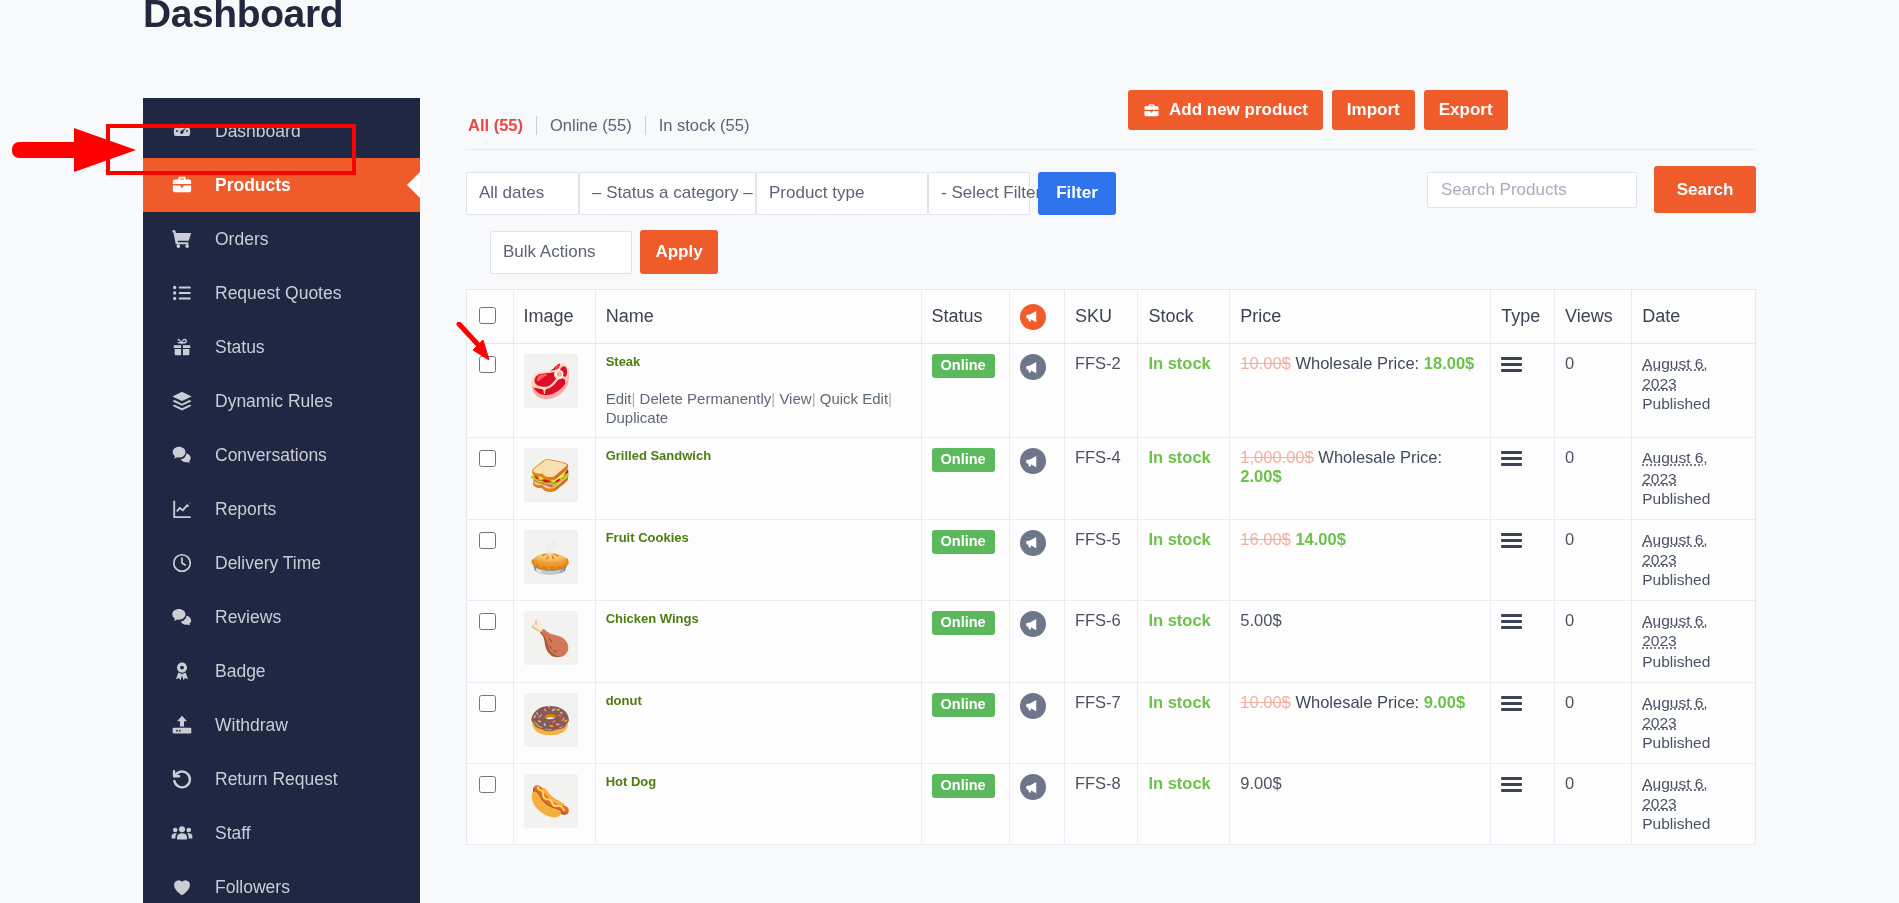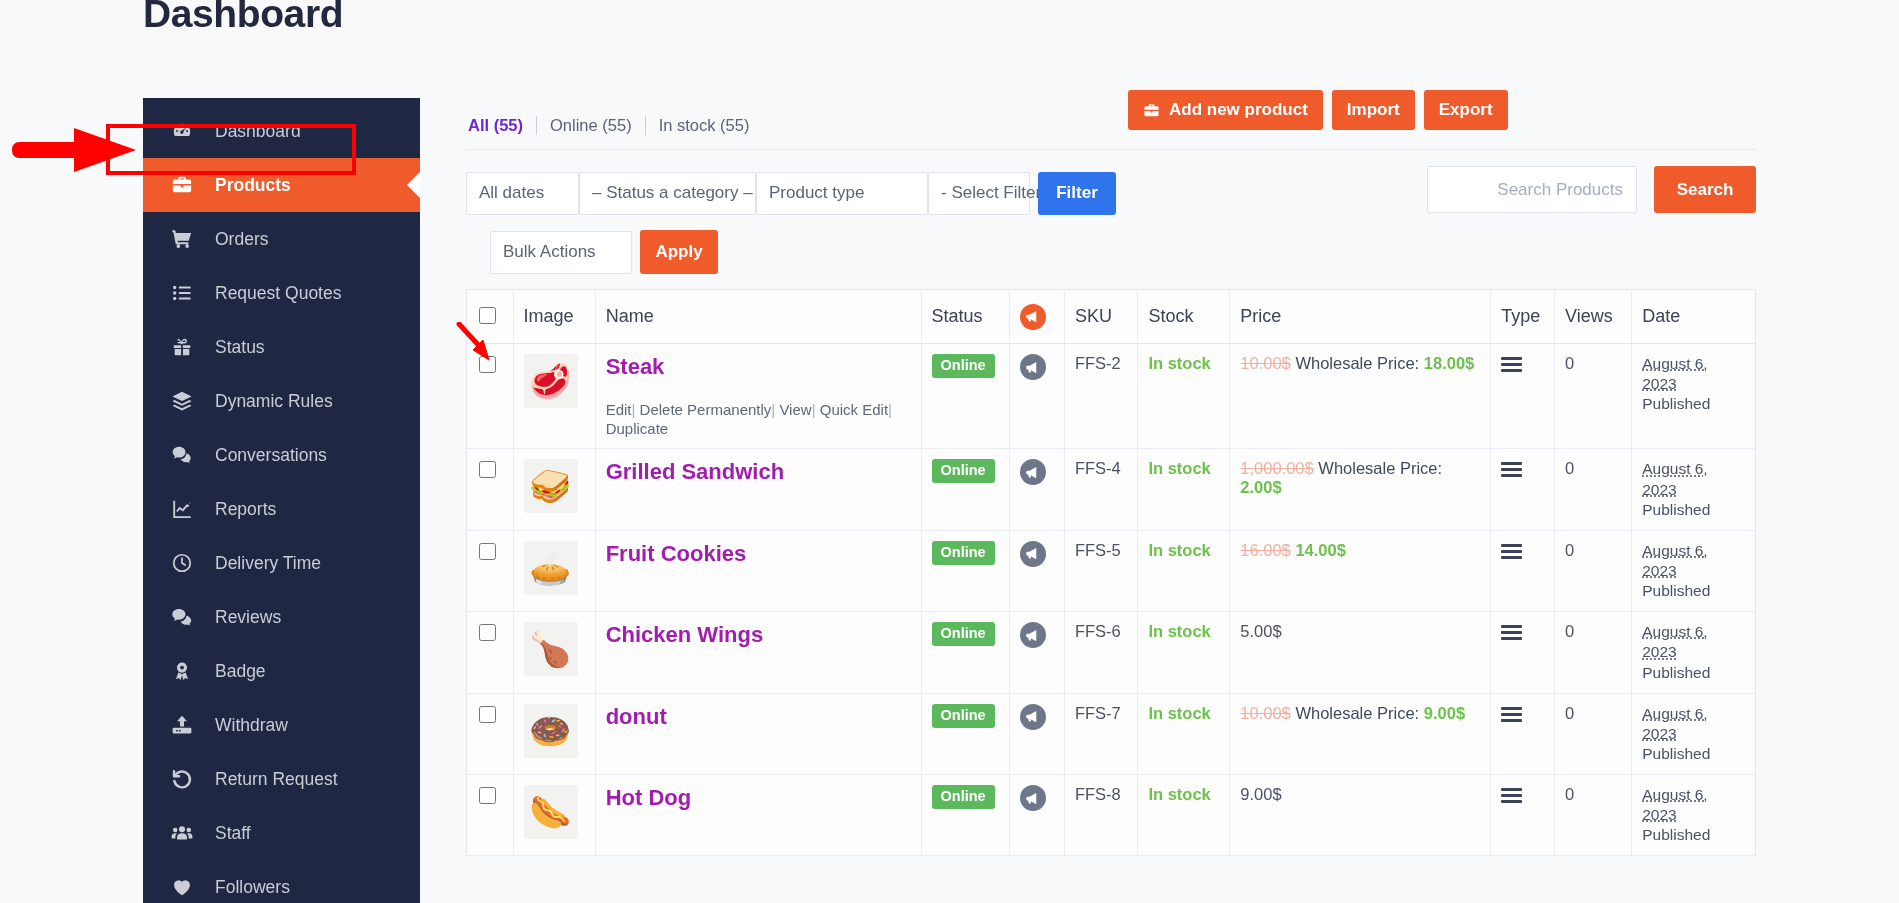--- a/index.html
+++ b/index.html
@@ -89,21 +89,21 @@
     align-items: center;
     gap: 0px;
   }
   #status-links .sl {
     padding: 0 13px;
     cursor: pointer;
     position: relative;
   }
   #status-links .sl:first-child { padding-left: 0; }
   #status-links .sl + .sl { border-left: 1px solid #c9ced9; }
-  #status-links .sl.current { color: #6d28d9; font-weight: bold; }
+  #status-links .sl.current { color: #ef4444; font-weight: bold; }
 
   #toolbar-divider {
     border-top: 1px solid #e6e9ef;
     margin: 0 0 0 0;
   }
 
   
   #filter-row {
     position: relative;
     height: 70px;
@@ -148,30 +148,29 @@
 
   #btn-filter { width: 78px; margin-left: 8px; }
 
   #search-group {
     position: absolute;
     right: 0; top: 16px;
     display: flex;
     align-items: center;
   }
   #search-input {
-    width: 210px; height: 47px;
+    width: 210px; height: 36px;
     border: 1px solid #dfe3ea;
     background: #fff;
     font-size: 17px;
     color: #5c6474;
     padding: 0 13px;
     outline: none;
     border-radius: 2px;
     font-family: "Liberation Sans", sans-serif;
-    text-align: right;
   }
   #search-input::placeholder { color: #a7adbb; }
   #btn-search { height: 47px; width: 102px; margin-left: 17px; }
 
   
   #bulk-row {
     display: flex;
     align-items: center;
     padding-top: 10px;
     padding-bottom: 15px;
@@ -246,22 +245,22 @@
     display: flex;
     align-items: center;
     justify-content: center;
     font-size: 34px;
     line-height: 1;
     overflow: hidden;
   }
 
   .pname {
     font-weight: bold;
-    font-size: 22px;
-    color: #a21caf;
+    font-size: 13px;
+    color: #4d7c0f;
     display: block;
     margin-bottom: 2px;
   }
   .rowactions {
     font-size: 15px;
     color: #5f6877;
     line-height: 1.28;
     margin-top: 20px;
   }
   .rowactions a { color: #5f6877; text-decoration: none; cursor: pointer; }

